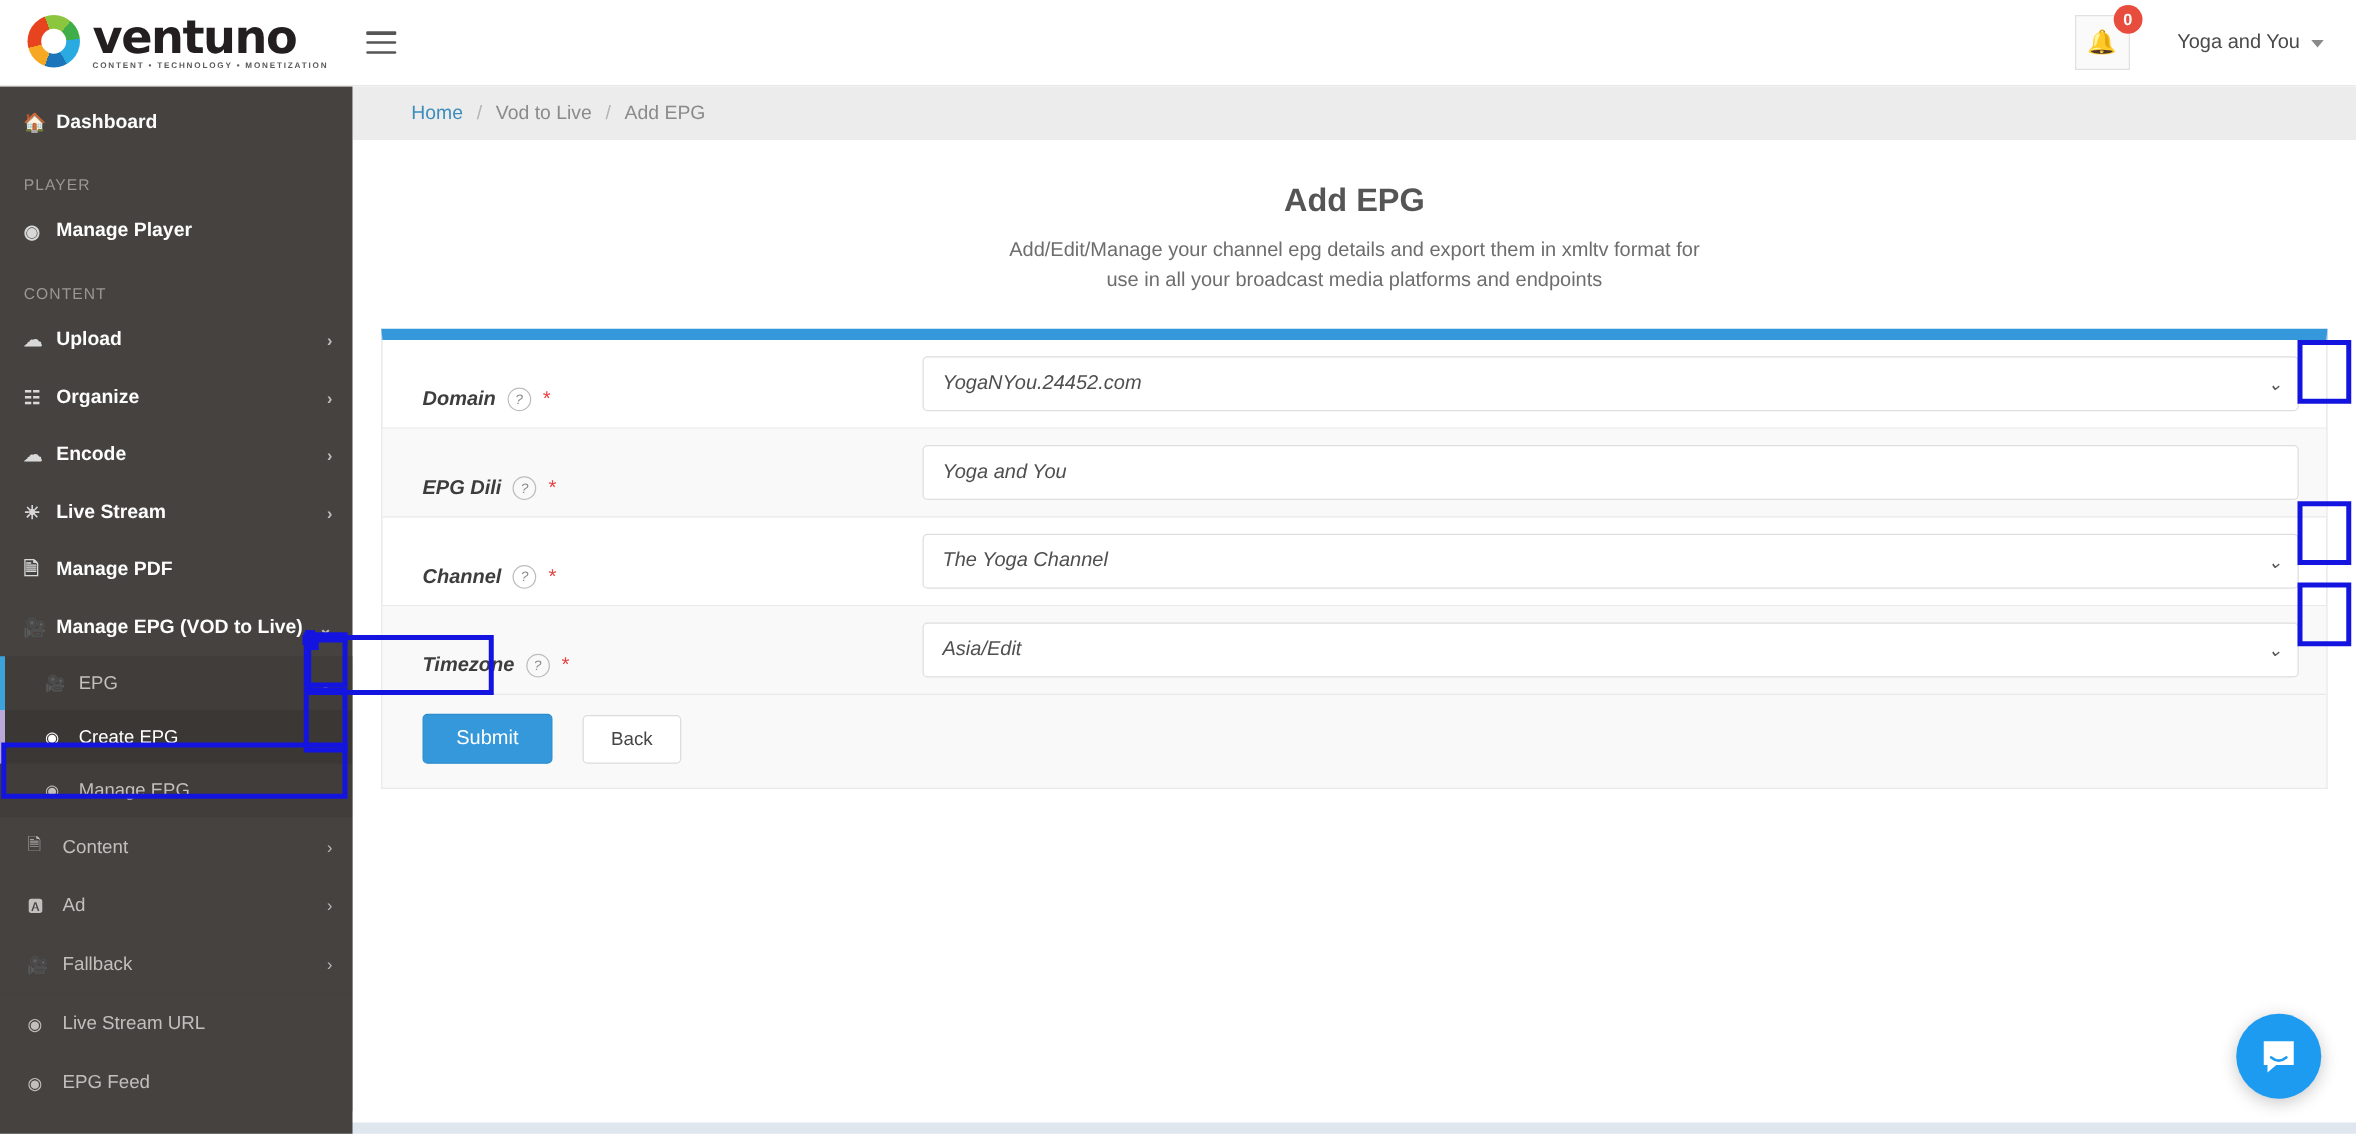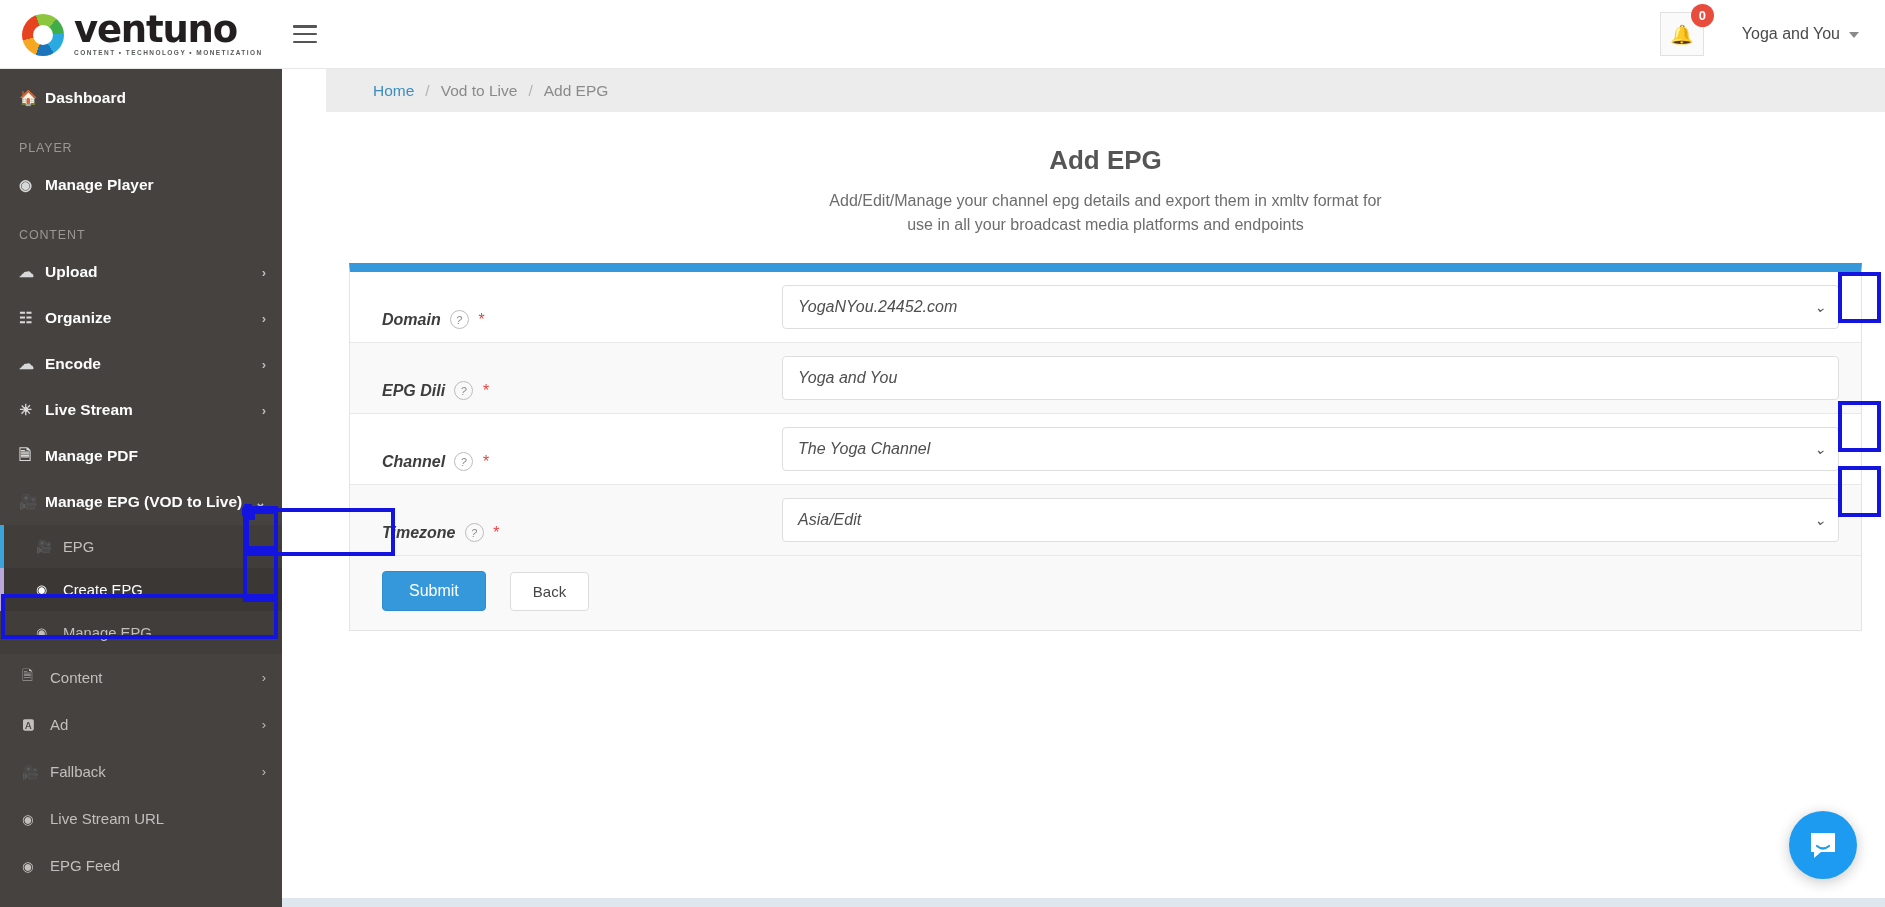--- a/index.html
+++ b/index.html
@@ -14,21 +14,21 @@
   
   .topbar {
     position: absolute; top: 0; left: 0;
     width: 1885px; height: 69px;
     background: #ffffff;
     border-bottom: 1px solid #e7e7e7;
     display: flex; align-items: center;
     z-index: 30;
   }
   .logo-wrap {
-    display: flex; align-items: flex-end;
+    display: flex; align-items: flex-start;
     margin-left: 22px;
   }
   .logo-mark {
     width: 42px; height: 42px;
     border-radius: 50%;
     position: relative;
     background:
       conic-gradient(from 200deg,
         #f7a823 0deg 55deg,
         #e8431f 55deg 110deg,
@@ -165,21 +165,20 @@
   }
   .sub2-item .ic { width: 28px; flex: 0 0 28px; font-size: 13.5px; display: flex; align-items: center; }
   .sub2-item .chev { margin-left: auto; margin-right: 16px; color: #bdbdbd; font-size: 13px; }
 
   
   .main {
     position: absolute; top: 69px; left: 282px;
     width: 1603px; height: 838px;
     background: #ffffff;
     overflow: hidden;
-    padding-left: 44px;
   }
   .breadcrumb {
     height: 43px; background: #ececec;
     display: flex; align-items: center;
     padding-left: 47px; gap: 11px;
     font-size: 15.5px; color: #8a8a8a;
   }
   .breadcrumb a { color: #3c8dbc; text-decoration: none; cursor: pointer; }
   .breadcrumb .sep { color: #b4b4b4; }
 

